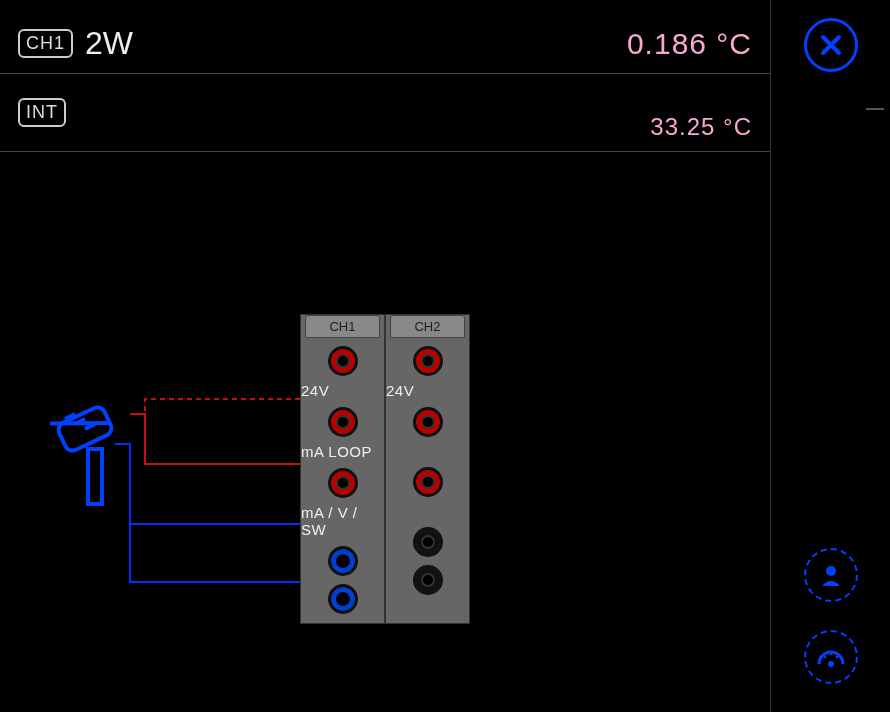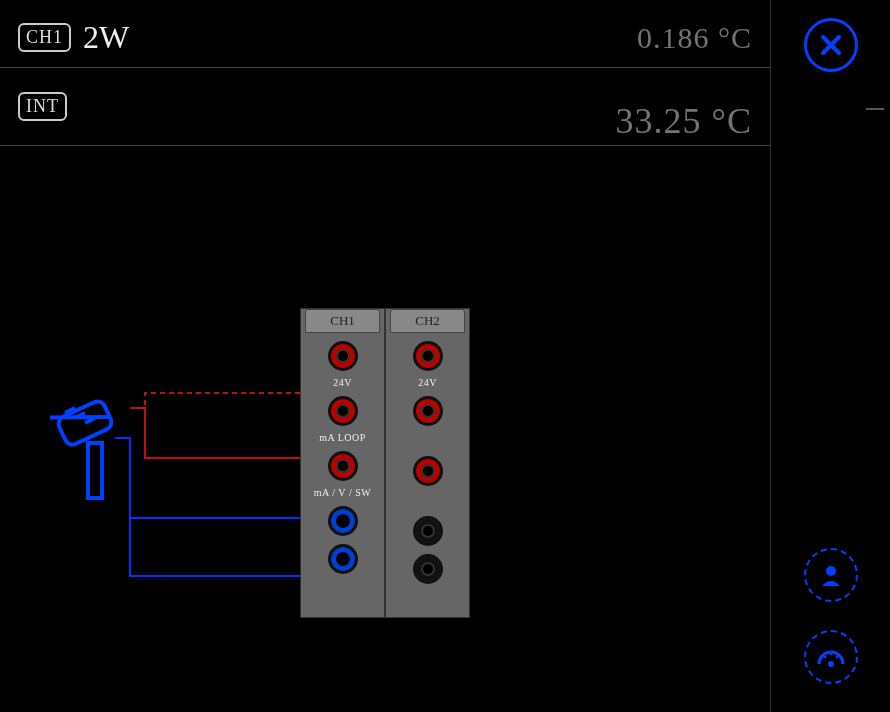--- a/index.html
+++ b/index.html
@@ -8,24 +8,23 @@
     height: 712px;
     background: #000;
     font-family: Arial, sans-serif;
     color: #fff;
     overflow: hidden;
     position: relative;
   }
   .main-area {
     position: absolute;
     left: 0;
-    top: 8px;
+    top: 14px;
     width: 770px;
     height: 636px;
-    font-family: Liberation Serif, serif;
   }
   .side-bar {
     position: absolute;
     right: 0;
     top: 0;
     width: 120px;
     height: 712px;
     display: flex;
     flex-direction: column;
     align-items: center;
@@ -53,25 +52,25 @@
     letter-spacing: 1px;
     color: #ddd;
   }
   .mode-text {
     font-size: 32px;
     color: #eee;
     font-weight: 500;
   }
   .value-text {
     font-size: 30px;
-    color: #737373;
+    color: #f9a8d4;
     letter-spacing: 1px;
     text-align: right;
   }
-  .value-text.big { font-size: 36px; margin-top: 28px; }
+  .value-text.big { font-size: 24px; margin-top: 28px; }
   .diagram-area {
     position: absolute;
     left: 50px;
     top: 300px;
     width: 430px;
     height: 320px;
   }
   
   .panel {
     position: absolute;
@@ -115,22 +114,21 @@
     content:"";
     position:absolute;
     left:50%; top:50%;
     transform:translate(-50%,-50%);
     width:10px; height:10px;
     border-radius:50%;
     background:#000;
   }
   .lbl {
     color:#eee;
-    font-size:10px;
-    text-align:center;
+    font-size:15px;
     letter-spacing:0.5px;
     margin-top:-2px;
     margin-bottom:2px;
   }
   .trace {
     position:absolute;
     pointer-events:none;
   }
   .probe-svg {
     position:absolute;

